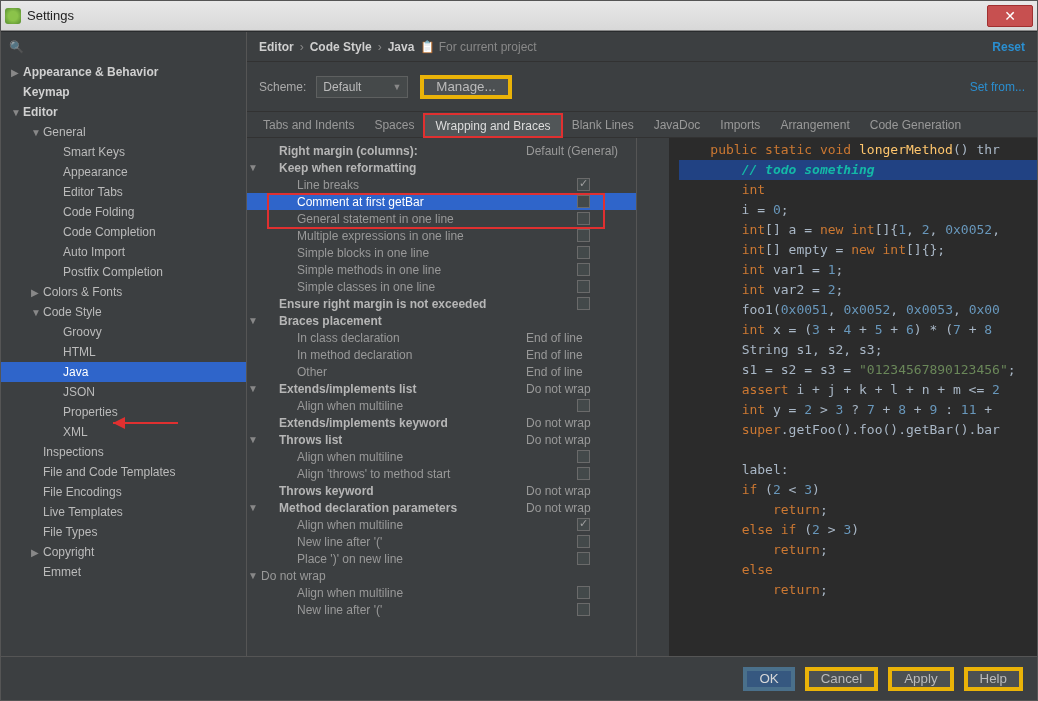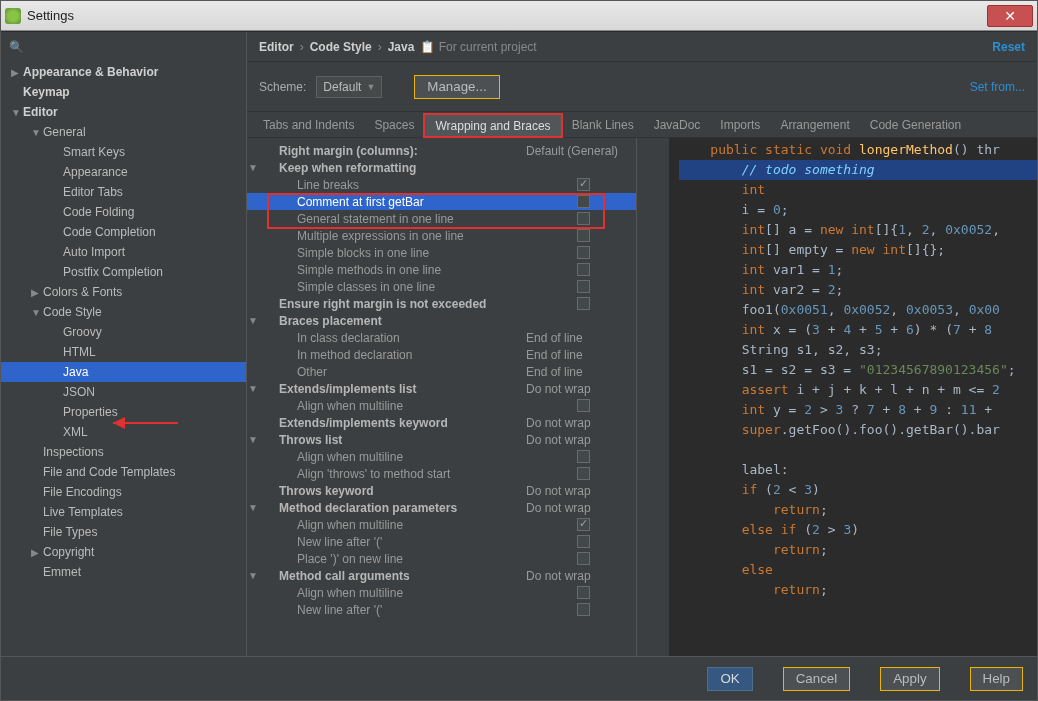--- a/index.html
+++ b/index.html
@@ -106,39 +106,38 @@
 .reset-link { margin-left: auto; color: #2a8fd1; cursor: pointer; font-weight: bold; }
 .scheme-row {
   height: 50px;
   display: flex;
   align-items: center;
   padding: 0 12px;
   border-bottom: 1px solid #323232;
 }
 .scheme-row label { margin-right: 10px; color: #aaa; }
 .combo {
-  width: 66px; height: 22px;
+  width: 92px; height: 22px;
   background: #45494a;
   border: 1px solid #5e6060;
   color: #bbb;
   padding: 0 6px;
   display: flex;
   align-items: center;
   justify-content: space-between;
   margin-right: 12px;
 }
 .combo .arr { font-size: 9px; color: #888; }
 .btn {
   height: 24px;
   background: #4c5052;
-  border: 1px solid #eab308;
+  border: 4px solid #eab308;
   color: #bbb;
   padding: 0 12px;
   cursor: pointer;
-  margin-left: 20px;
 }
 .setfrom { margin-left: auto; color: #2a8fd1; cursor: pointer; }
 .tabs {
   display: flex;
   height: 26px;
   border-bottom: 1px solid #323232;
   padding-left: 6px;
   padding-top: 2px;
 }
 .tab {
@@ -211,21 +210,21 @@
   line-height: 20px;
   overflow: hidden;
   padding: 2px 0 0 10px;
   position: relative;
 }
 .code-line { white-space: pre; }
 .kw { color: #cc7832; }
 .str { color: #6a8759; }
 .num { color: #6897bb; }
 .todo-line { background: #214283; display: inline-block; width: 100%; }
-.todo { color: #7dd3fc; font-style: italic; }
+.todo { color: #14b8a6; font-style: italic; font-weight: bold; }
 .id { color: #a9b7c6; }
 .fn { color: #ffc66d; }
 .bottom {
   height: 44px;
   border-top: 1px solid #555;
   display: flex;
   align-items: center;
   justify-content: flex-end;
   padding: 0 14px;
   gap: 10px;
@@ -502,21 +501,20 @@
               <span class="lbl">New line after '('</span>
               <span class="chk"></span>
             </div>
           <div class="opt-row i1">
               <span class="caret"></span>
               <span class="lbl">Place ')' on new line</span>
               <span class="chk"></span>
             </div>
           <div class="opt-row bold i0">
               <span class="caret">▼</span>
-              <span class="lbl">Method call arguments</span>
               <span class="val">Do not wrap</span>
             </div>
           <div class="opt-row i1">
               <span class="caret"></span>
               <span class="lbl">Align when multiline</span>
               <span class="chk"></span>
             </div>
           <div class="opt-row i1">
               <span class="caret"></span>
               <span class="lbl">New line after '('</span>

